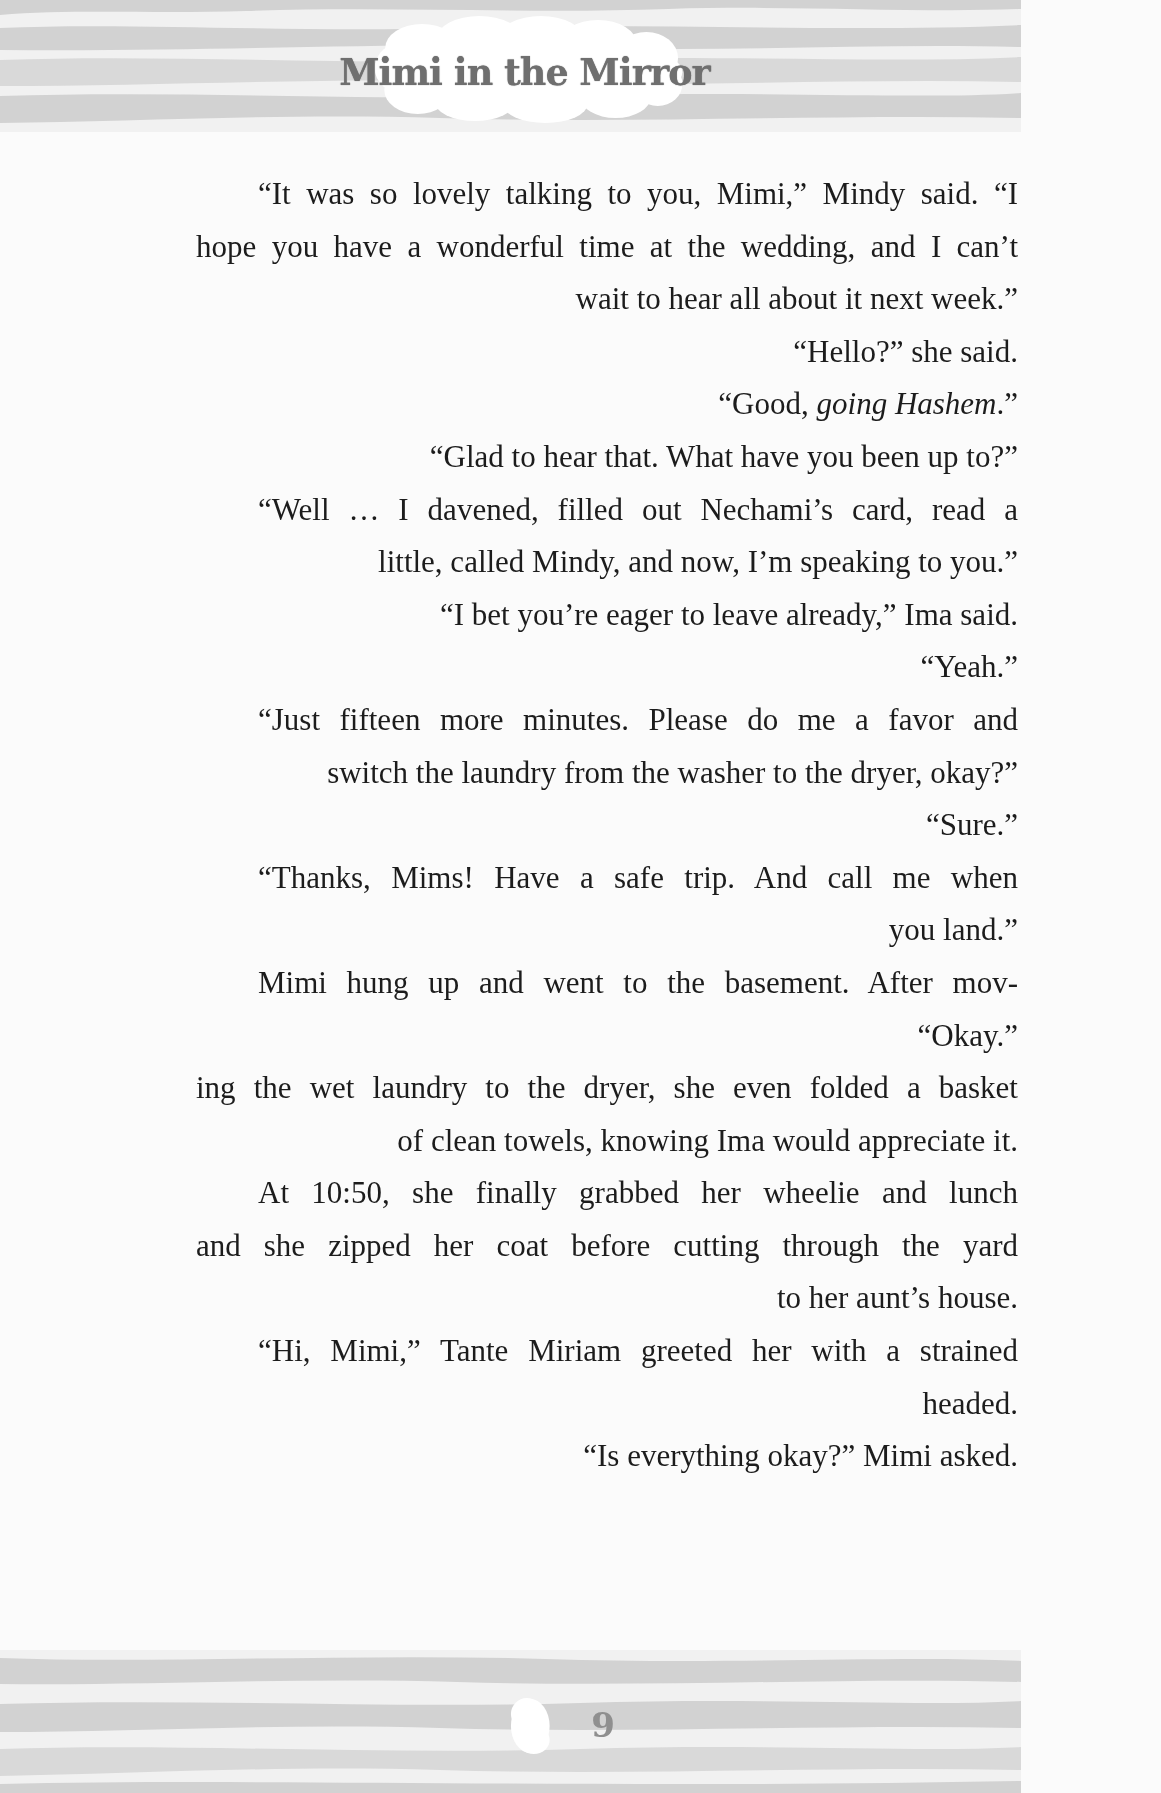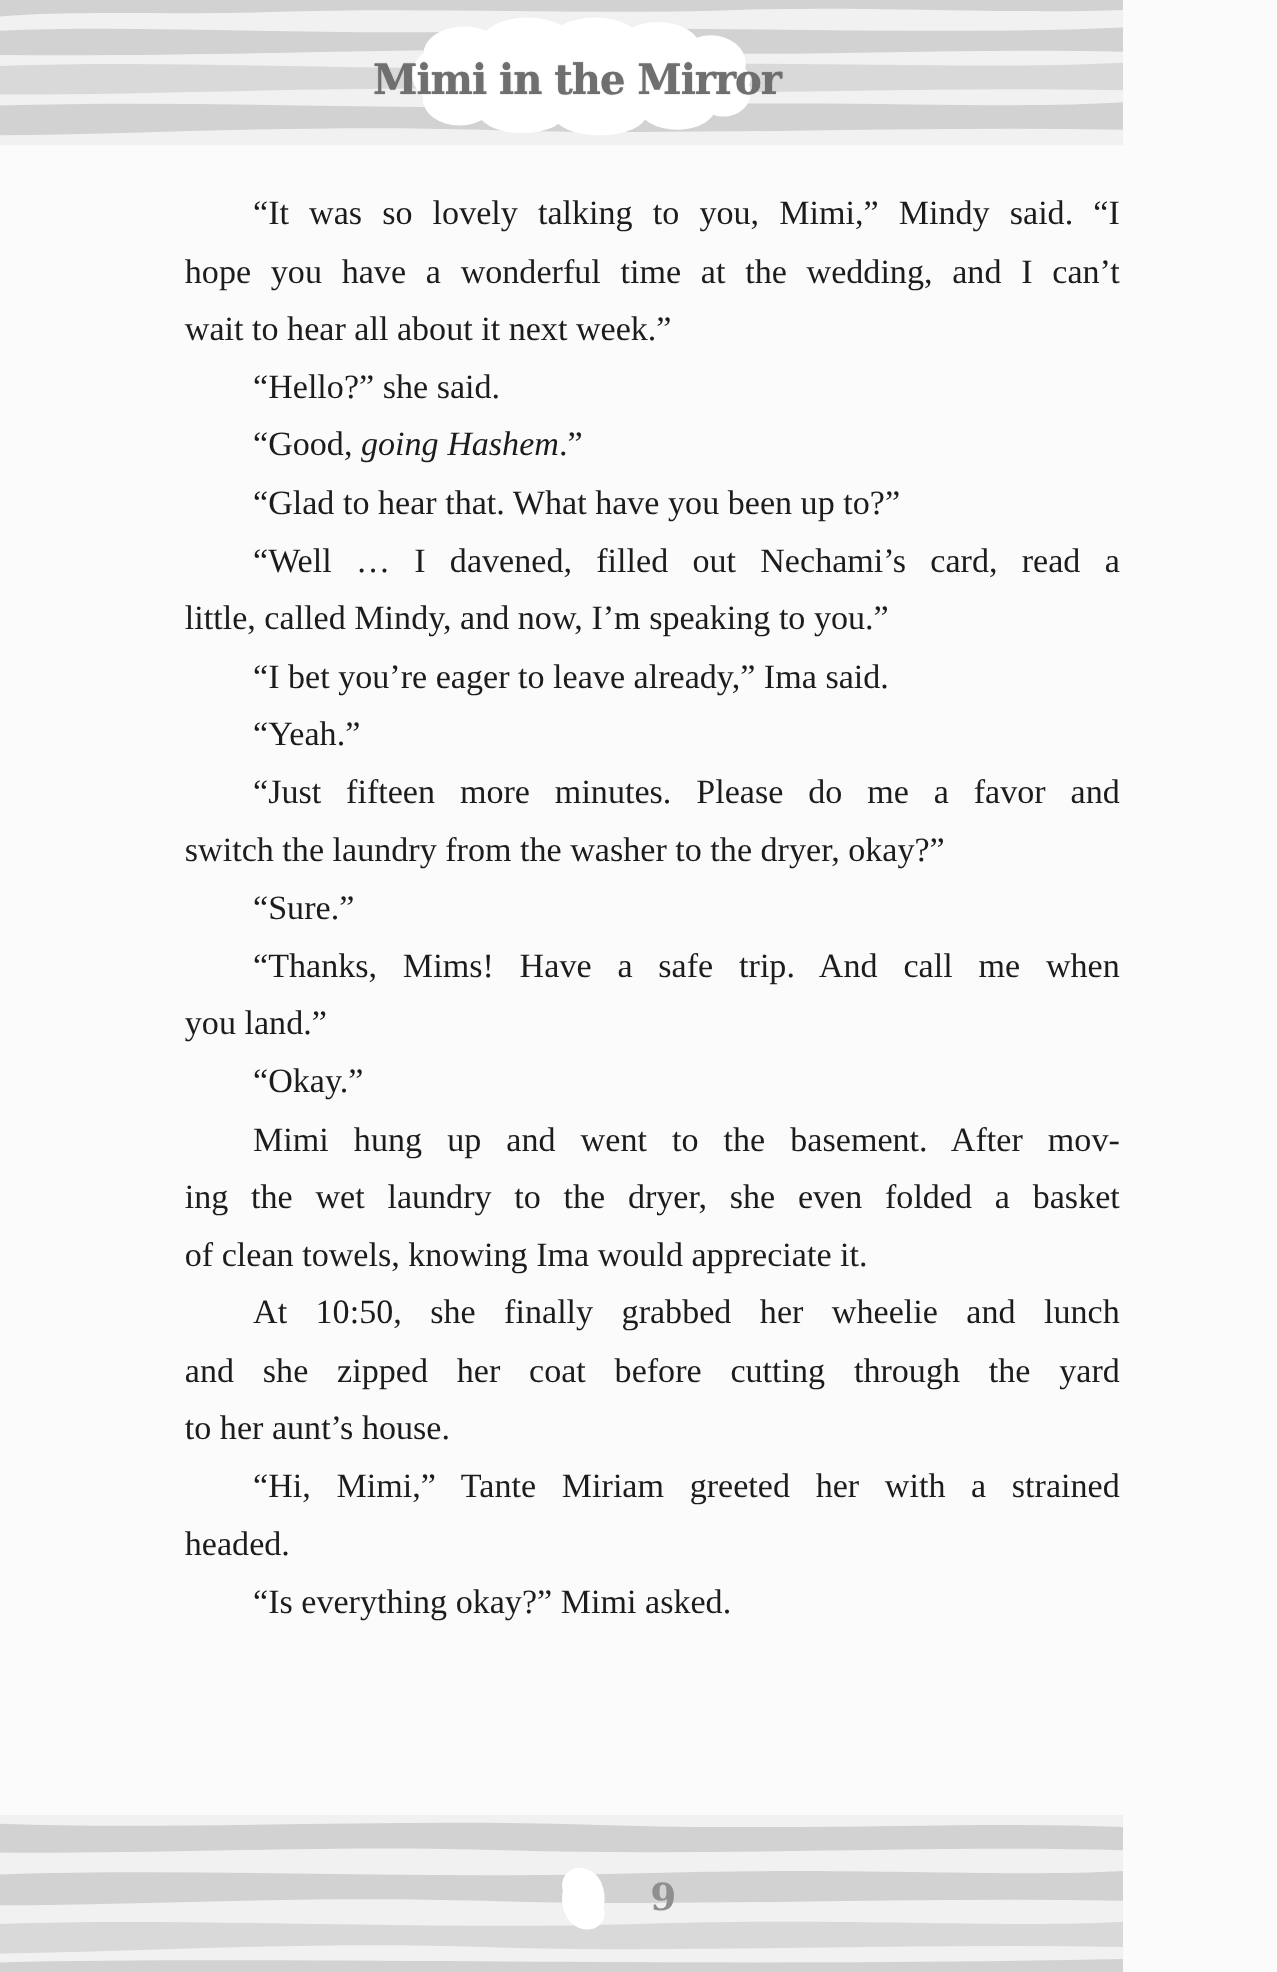--- a/index.html
+++ b/index.html
@@ -38,22 +38,22 @@
   }
 
   
   .body-text {
     position: absolute;
     left: 168px; top: 168px; width: 850px;
     font-size: 31px;
     line-height: 52.6px;
     color: var(--body_text, #1c1c1c);
   }
-  .line { text-align: left; }
-  .line.just { text-align: justify; text-align-last: justify; }
+  .line { text-align: right; }
+  .line.just { text-align: justify; text-align-last: justify; margin-left: 28px; }
   .line.indent { text-indent: 62px; }
   .it { font-style: italic; }
 
   
   .folio {
     position: absolute;
     top: 1698px; left: 573px;
     width: 60px; height: 54px;
     line-height: 54px;
     text-align: center;
@@ -99,22 +99,22 @@
     <div class="line indent"><span>“Glad to hear that. What have you been up to?”</span></div>
     <div class="line indent just"><span>“Well … I davened, filled out Nechami’s card, read a</span></div>
     <div class="line"><span>little, called Mindy, and now, I’m speaking to you.”</span></div>
     <div class="line indent"><span>“I bet you’re eager to leave already,” Ima said.</span></div>
     <div class="line indent"><span>“Yeah.”</span></div>
     <div class="line indent just"><span>“Just fifteen more minutes. Please do me a favor and</span></div>
     <div class="line"><span>switch the laundry from the washer to the dryer, okay?”</span></div>
     <div class="line indent"><span>“Sure.”</span></div>
     <div class="line indent just"><span>“Thanks, Mims! Have a safe trip. And call me when</span></div>
     <div class="line"><span>you land.”</span></div>
+    <div class="line indent just"><span>Mimi hung up and went to the basement. After mov-</span></div>
     <div class="line indent"><span>“Okay.”</span></div>
-    <div class="line indent just"><span>Mimi hung up and went to the basement. After mov-</span></div>
     <div class="line just"><span>ing the wet laundry to the dryer, she even folded a basket</span></div>
     <div class="line"><span>of clean towels, knowing Ima would appreciate it.</span></div>
     <div class="line indent just"><span>At 10:50, she finally grabbed her wheelie and lunch</span></div>
     <div class="line just"><span>and she zipped her coat before cutting through the yard</span></div>
     <div class="line"><span>to her aunt’s house.</span></div>
     <div class="line indent just"><span>“Hi, Mimi,” Tante Miriam greeted her with a strained</span></div>
     <div class="line"><span>headed.</span></div>
     <div class="line indent"><span>“Is everything okay?” Mimi asked.</span></div>
   </div>
 

